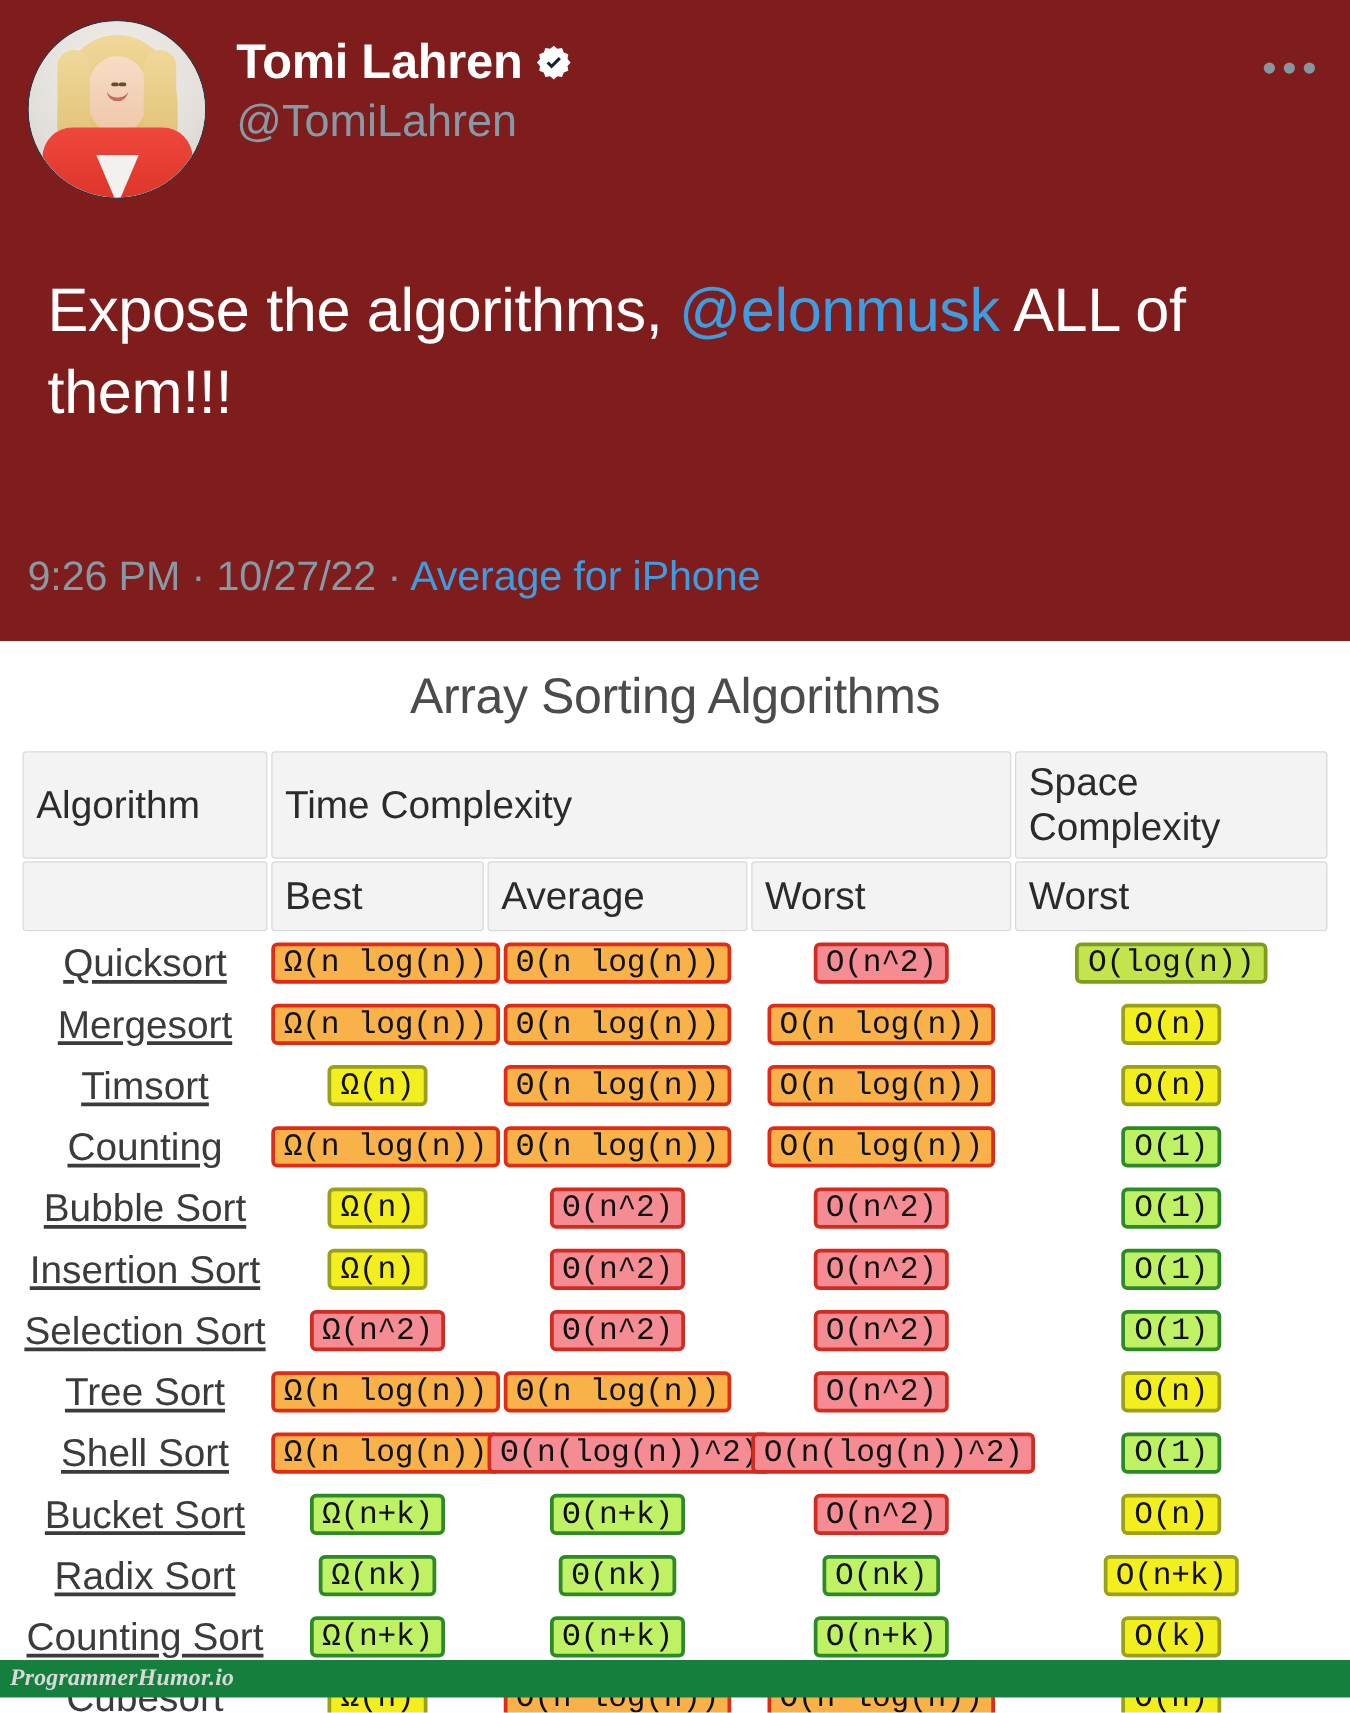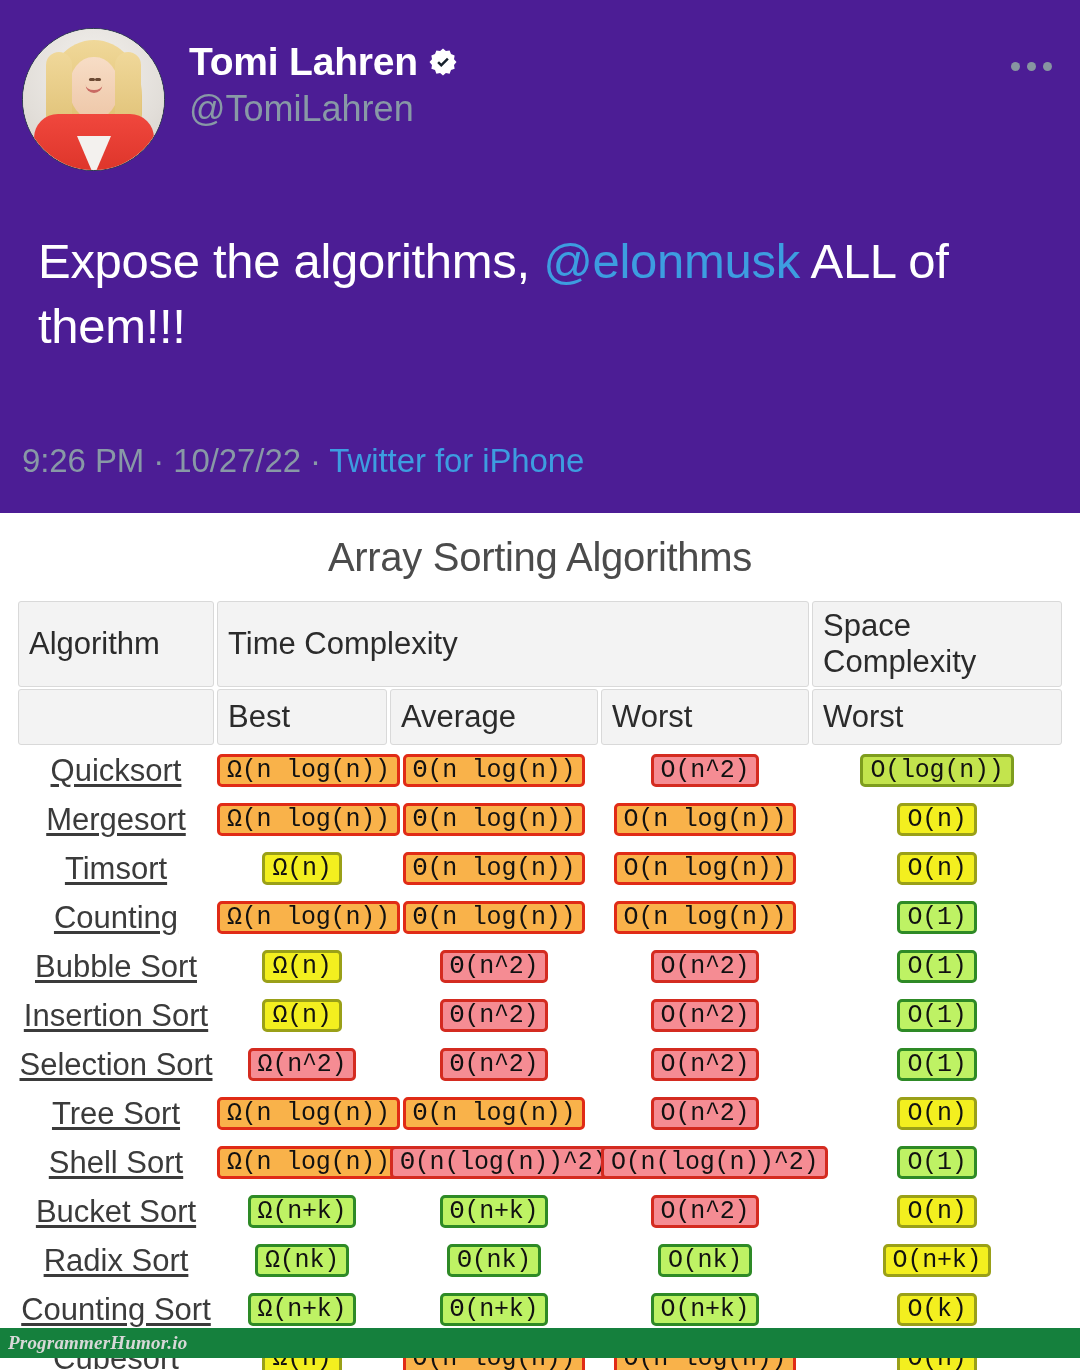--- a/index.html
+++ b/index.html
@@ -10,24 +10,24 @@
   body {
     width: 1080px;
     height: 1370px;
     font-family: "Liberation Sans", sans-serif;
     overflow: hidden;
     position: relative;
   }
 
   
   .tweet {
-    background: #4c1d95;
+    background: #7f1d1d;
     height: 513px;
     box-sizing: border-box;
-    padding: 28px 22px 0 22px;
+    padding: 16px 22px 0 22px;
     position: relative;
     overflow: hidden;
   }
   .tweet-head {
     display: flex;
     align-items: flex-start;
     position: relative;
   }
   .avatar {
     width: 143px;
@@ -305,21 +305,21 @@
 
     <div class="more-icon">
       <i></i>
       <i></i>
       <i></i>
     </div>
   </div>
 
   <div class="tweet-body"><span>Expose the algorithms, </span><span class="mention">@elonmusk</span><span> ALL of them!!!</span></div>
 
-  <div class="tweet-meta"><span>9:26 PM</span><span> · </span><span>10/27/22</span><span> · </span><span class="src">Twitter for iPhone</span></div>
+  <div class="tweet-meta"><span>9:26 PM</span><span> · </span><span>10/27/22</span><span> · </span><span class="src">Average for iPhone</span></div>
 </div>
 
 <div class="table-section">
   <div class="table-title">Array Sorting Algorithms</div>
 
   <table class="sorting">
     <colgroup>
       <col class="c-algo">
         <col class="c-best">
         <col class="c-avg">

